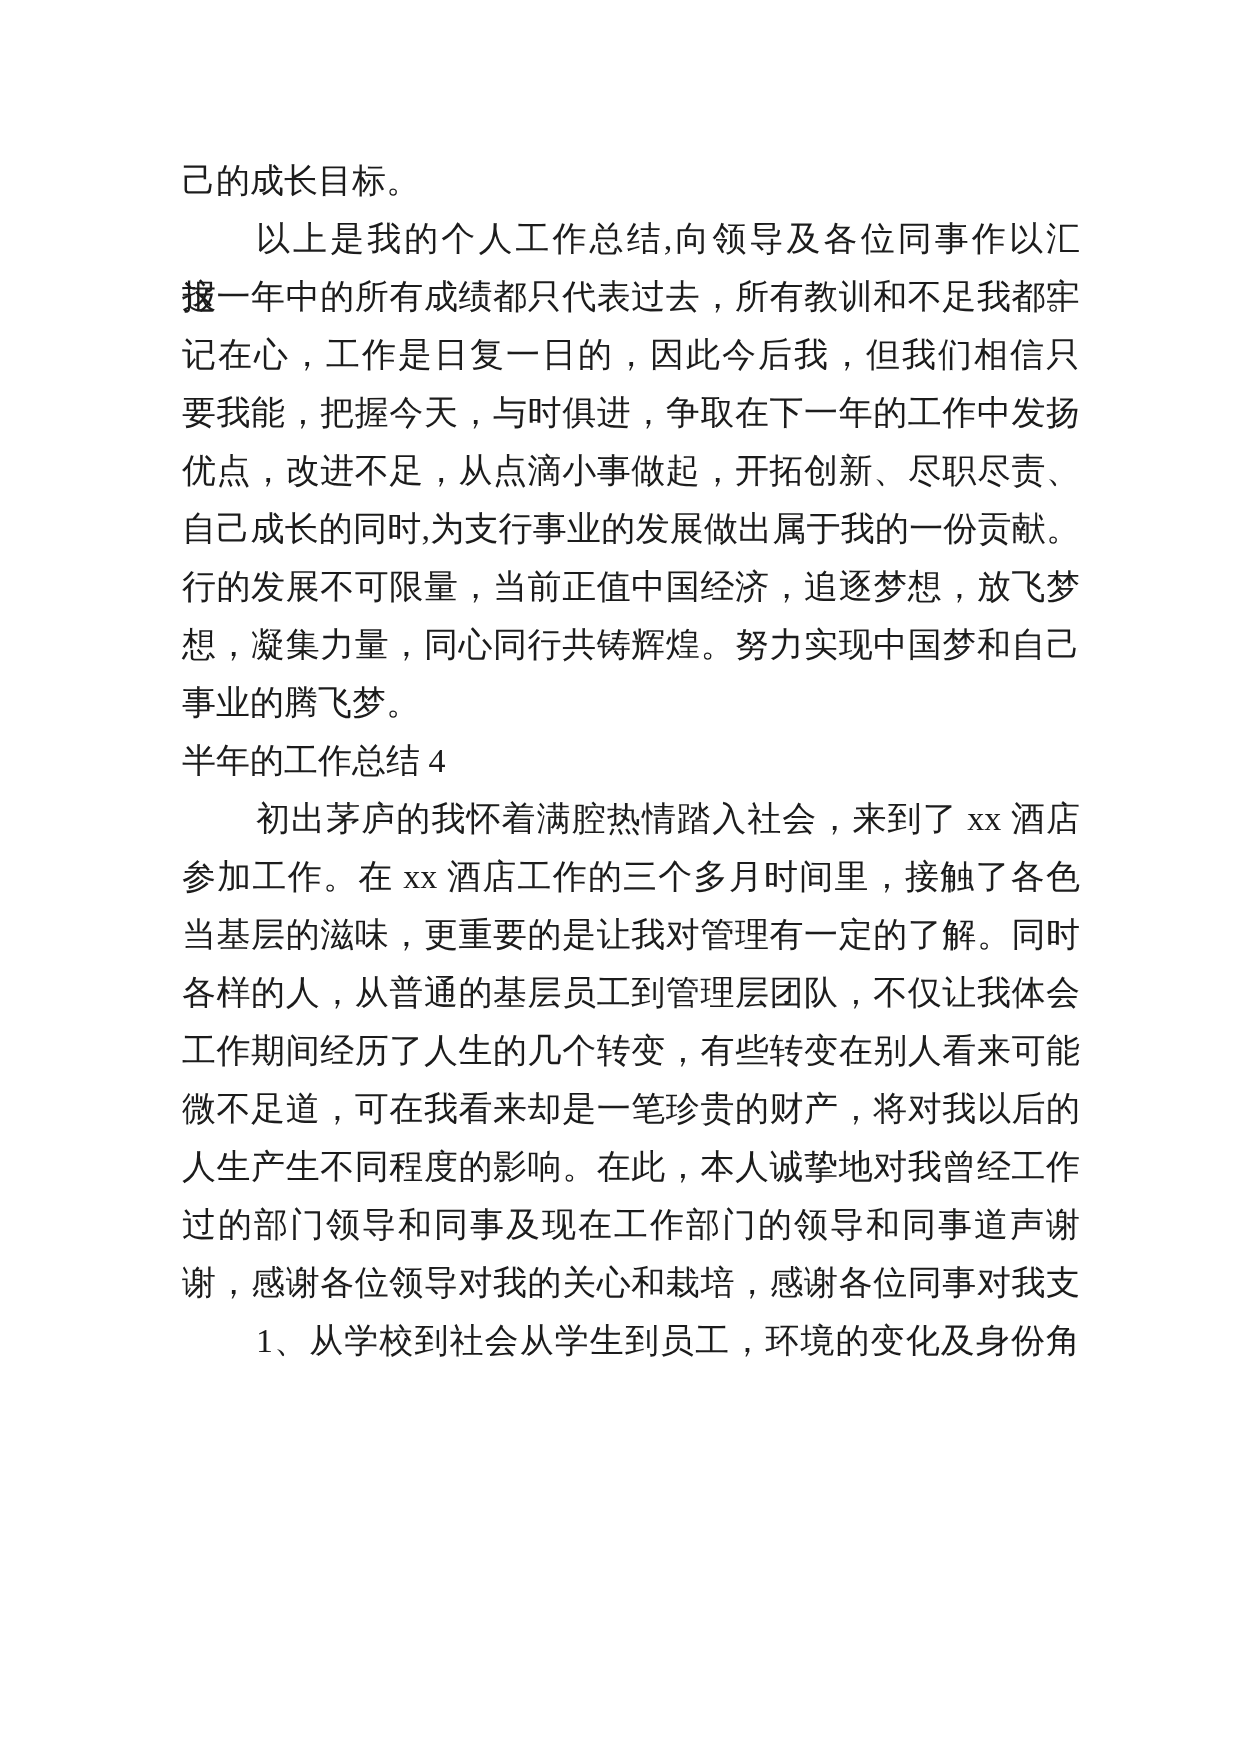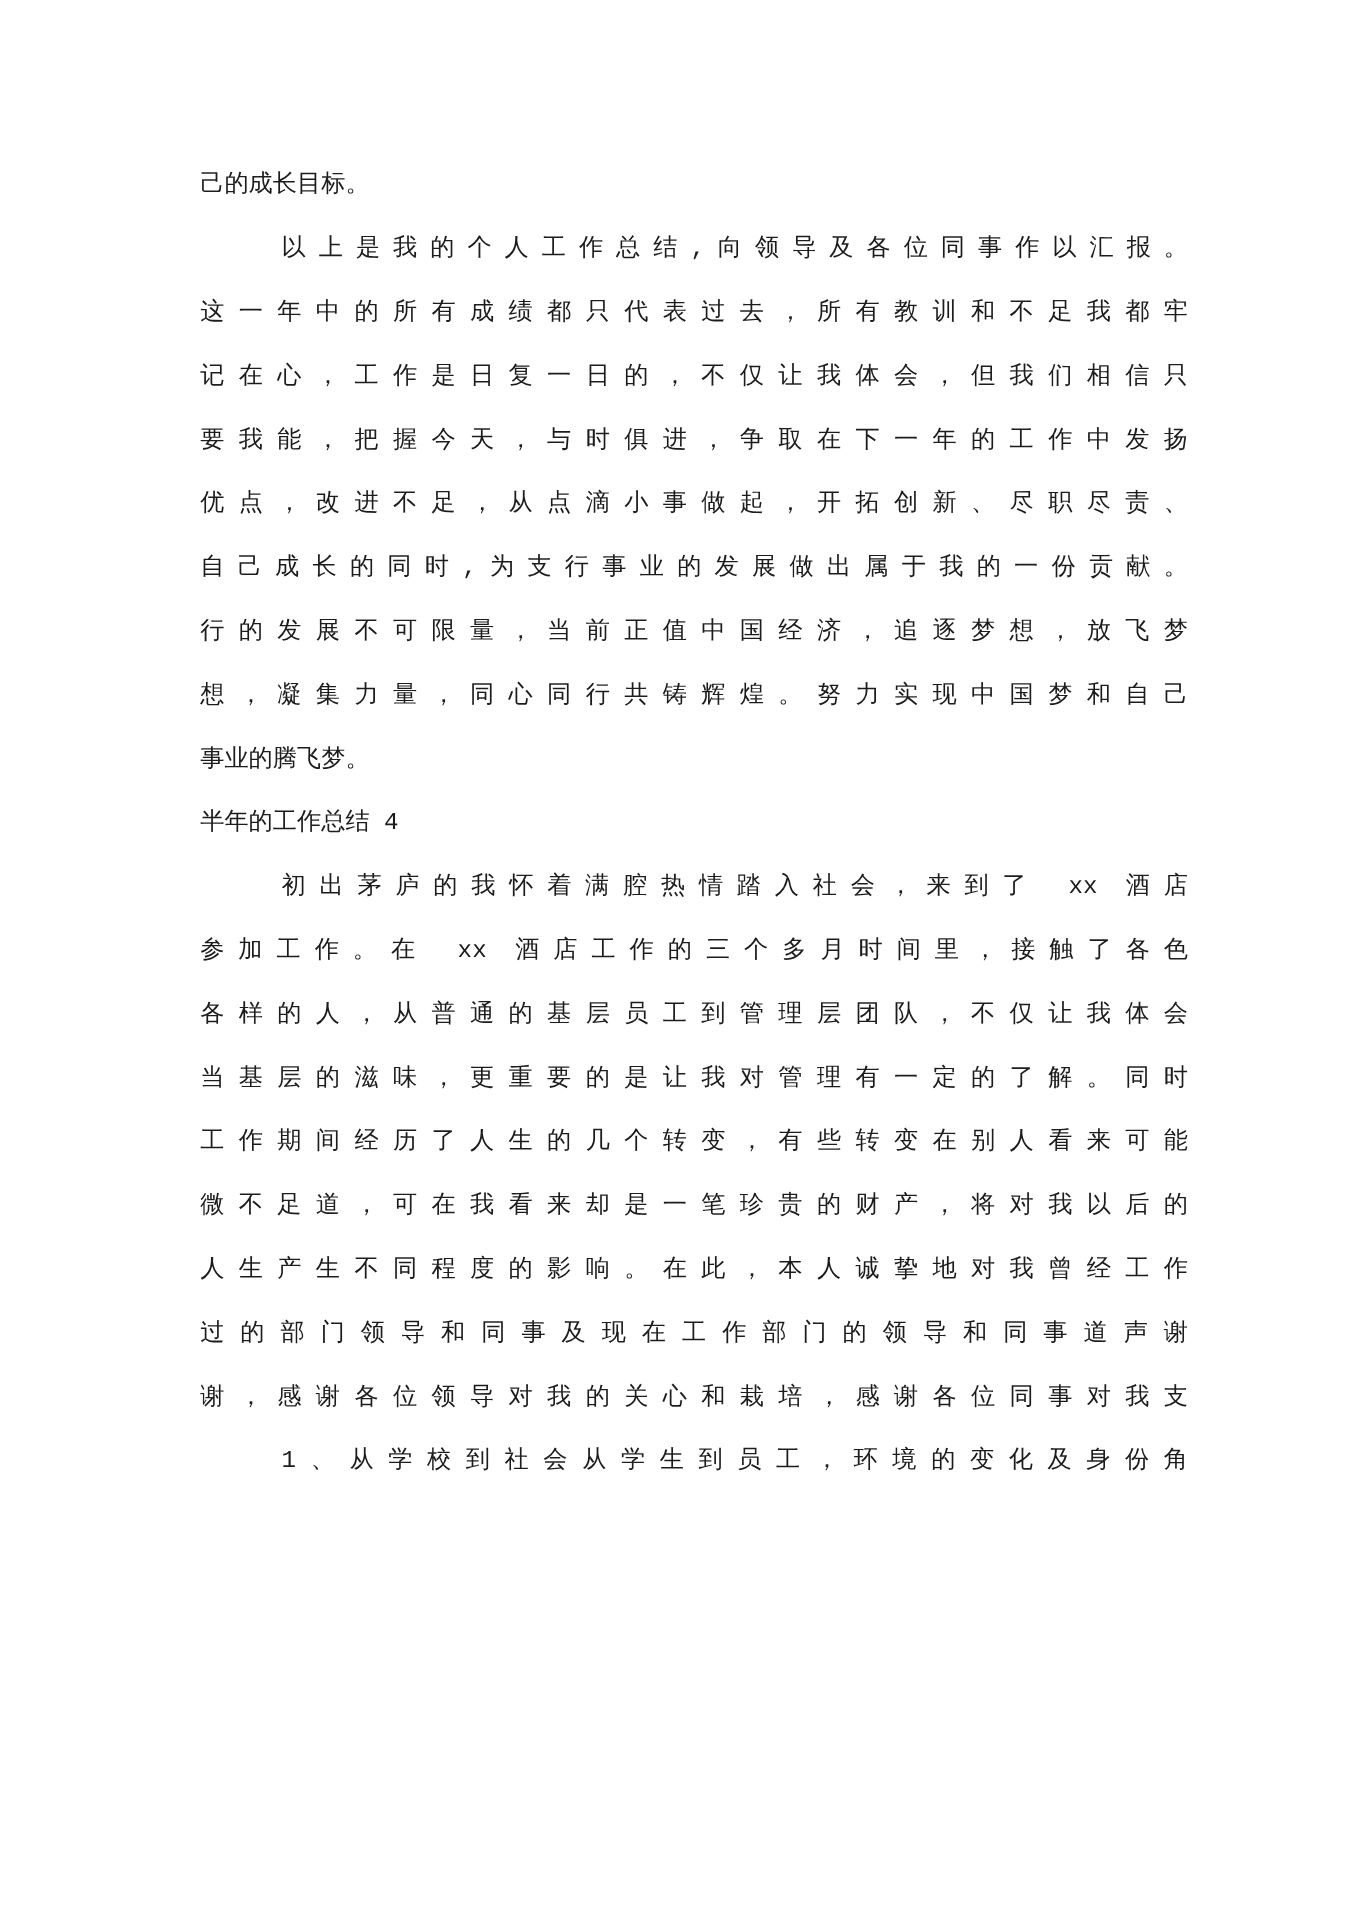--- a/index.html
+++ b/index.html
@@ -10,24 +10,24 @@
   .page {
     position: relative;
     width: 1241px;
     height: 1754px;
     background: #ffffff;
     overflow: hidden;
   }
   .text-block {
     position: absolute;
     left: 182px;
-    top: 140px;
+    top: 152px;
     width: 898px;
-    font-family: Liberation Mono, monospace;
-    font-size: 22px;
+    font-family: Liberation Serif, serif;
+    font-size: 34px;
     line-height: 58px;
     font-weight: 400;
     color: #1c1c1c;
     -webkit-font-smoothing: antialiased;
   }
   .line {
     height: 58px;
     text-align: left;
     white-space: pre;
   }
@@ -41,32 +41,32 @@
   }
 </style>
 </head>
 <body>
 
 <div class="page">
   <div class="text-block" style="color: rgb(28, 28, 28);">
       <div class="line">己的成长目标。</div>
       <div class="line indent fill">以上是我的个人工作总结,向领导及各位同事作以汇报。</div>
       <div class="line fill">这一年中的所有成绩都只代表过去，所有教训和不足我都牢</div>
-      <div class="line fill">记在心，工作是日复一日的，不仅让我体会，但我们相信只</div>
+      <div class="line fill">记在心，工作是日复一日的，因此今后我，但我们相信只</div>
       <div class="line fill">要我能，把握今天，与时俱进，争取在下一年的工作中发扬</div>
       <div class="line fill">优点，改进不足，从点滴小事做起，开拓创新、尽职尽责、</div>
       <div class="line fill">自己成长的同时,为支行事业的发展做出属于我的一份贡献。</div>
       <div class="line fill">行的发展不可限量，当前正值中国经济，追逐梦想，放飞梦</div>
       <div class="line fill">想，凝集力量，同心同行共铸辉煌。努力实现中国梦和自己</div>
       <div class="line">事业的腾飞梦。</div>
       <div class="line">半年的工作总结 4</div>
       <div class="line indent fill">初出茅庐的我怀着满腔热情踏入社会，来到了 xx 酒店</div>
       <div class="line fill">参加工作。在 xx 酒店工作的三个多月时间里，接触了各色</div>
+      <div class="line fill">当基层的滋味，更重要的是让我对管理有一定的了解。同时</div>
       <div class="line fill">各样的人，从普通的基层员工到管理层团队，不仅让我体会</div>
-      <div class="line fill">当基层的滋味，更重要的是让我对管理有一定的了解。同时</div>
       <div class="line fill">工作期间经历了人生的几个转变，有些转变在别人看来可能</div>
       <div class="line fill">微不足道，可在我看来却是一笔珍贵的财产，将对我以后的</div>
       <div class="line fill">人生产生不同程度的影响。在此，本人诚挚地对我曾经工作</div>
       <div class="line fill">过的部门领导和同事及现在工作部门的领导和同事道声谢</div>
       <div class="line fill">谢，感谢各位领导对我的关心和栽培，感谢各位同事对我支</div>
       <div class="line indent fill">1、从学校到社会从学生到员工，环境的变化及身份角</div>
     </div>
 </div>
 
 </body></html>

